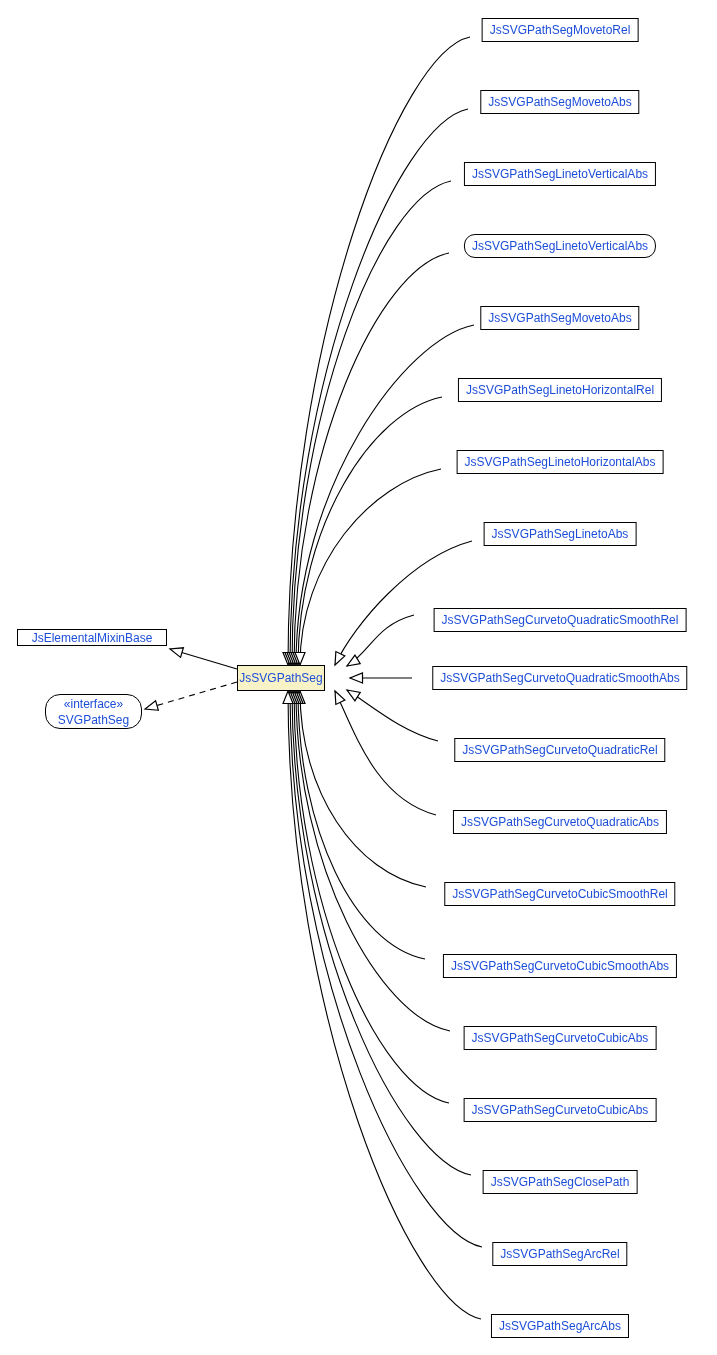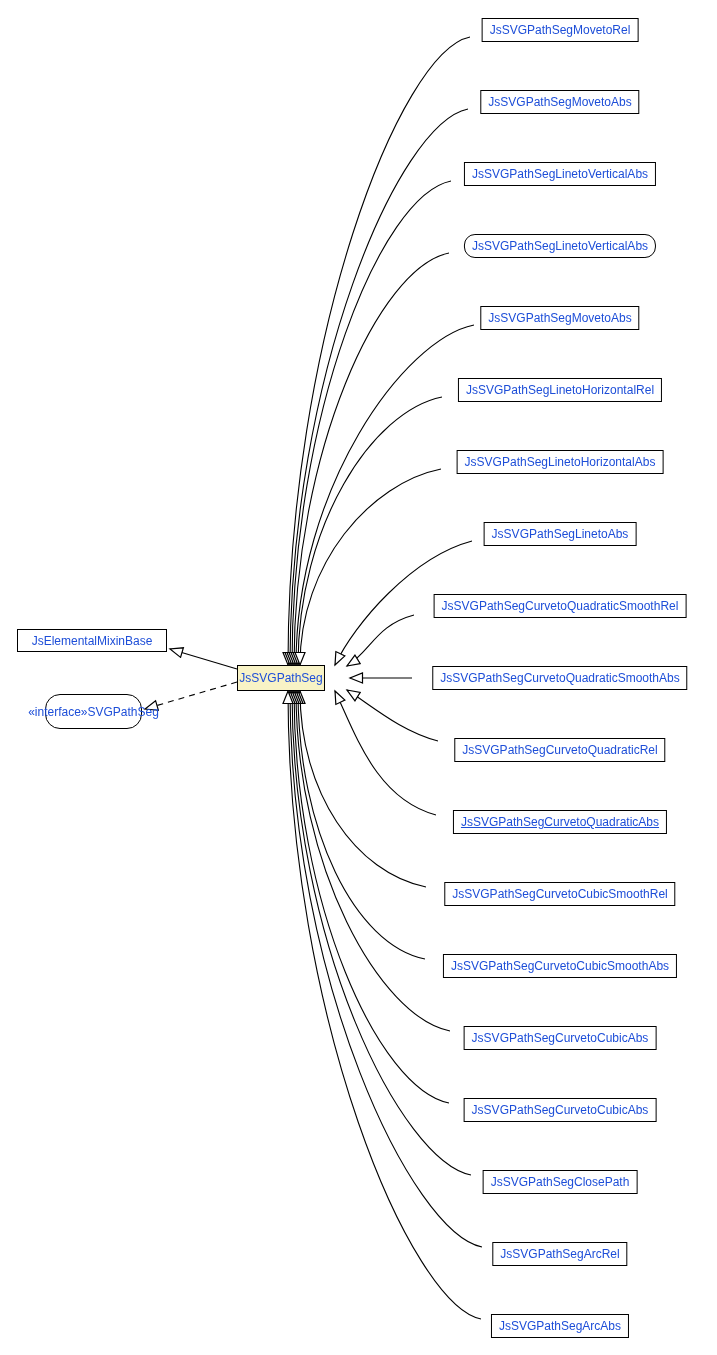--- a/index.html
+++ b/index.html
@@ -38,28 +38,28 @@
   }
   .cls.sub { left: 560px; transform: translateX(-50%); }
   .cls.center {
     left: 237px; top: 665px;
     width: 88px; height: 26px;
     background: var(--center-fill, #f8f3c6);
     padding: 0;
   }
   .cls.parent {
     left: 17px; top: 629px;
-    width: 150px; height: 23px;
+    width: 150px; height: 17px;
     padding: 0;
   }
   .cls.iface {
     left: 45px; top: 694px;
     width: 97px; height: 35px;
     padding: 0;
-    flex-direction: row;
+    flex-direction: column;
     line-height: 16px;
     border-radius: 15px;
   }
 </style>
 </head>
 <body>
 
 <div class="stage" style="--line-color: #000000; --box-fill: #ffffff; --box-border: #000000; --center-fill: #f8f3c6;">
 
   <svg class="connector-svg" id="connector-svg" viewBox="0 0 717 1355" xmlns="http://www.w3.org/2000/svg">
@@ -102,24 +102,24 @@
 
   <div id="subclass-layer">
       <div class="cls sub" id="sub-0" style="top: 18px;">JsSVGPathSegMovetoRel</div>
       <div class="cls sub" id="sub-1" style="top: 90px;">JsSVGPathSegMovetoAbs</div>
       <div class="cls sub" id="sub-2" style="top: 162px;">JsSVGPathSegLinetoVerticalAbs</div>
       <div class="cls sub" id="sub-3" style="top: 234px; border-radius: 11px;">JsSVGPathSegLinetoVerticalAbs</div>
       <div class="cls sub" id="sub-4" style="top: 306px;">JsSVGPathSegMovetoAbs</div>
       <div class="cls sub" id="sub-5" style="top: 378px;">JsSVGPathSegLinetoHorizontalRel</div>
       <div class="cls sub" id="sub-6" style="top: 450px;">JsSVGPathSegLinetoHorizontalAbs</div>
       <div class="cls sub" id="sub-7" style="top: 522px;">JsSVGPathSegLinetoAbs</div>
-      <div class="cls sub" id="sub-8" style="top: 594px;">JsSVGPathSegCurvetoQuadraticSmoothRel</div>
+      <div class="cls sub" id="sub-8" style="top: 608px;">JsSVGPathSegCurvetoQuadraticSmoothRel</div>
       <div class="cls sub" id="sub-9" style="top: 666px;">JsSVGPathSegCurvetoQuadraticSmoothAbs</div>
       <div class="cls sub" id="sub-10" style="top: 738px;">JsSVGPathSegCurvetoQuadraticRel</div>
-      <div class="cls sub" id="sub-11" style="top: 810px; text-decoration: underline;">JsSVGPathSegCurvetoQuadraticAbs</div>
+      <div class="cls sub" id="sub-11" style="top: 810px;">JsSVGPathSegCurvetoQuadraticAbs</div>
       <div class="cls sub" id="sub-12" style="top: 882px;">JsSVGPathSegCurvetoCubicSmoothRel</div>
       <div class="cls sub" id="sub-13" style="top: 954px;">JsSVGPathSegCurvetoCubicSmoothAbs</div>
       <div class="cls sub" id="sub-14" style="top: 1026px;">JsSVGPathSegCurvetoCubicAbs</div>
       <div class="cls sub" id="sub-15" style="top: 1098px;">JsSVGPathSegCurvetoCubicAbs</div>
       <div class="cls sub" id="sub-16" style="top: 1170px;">JsSVGPathSegClosePath</div>
       <div class="cls sub" id="sub-17" style="top: 1242px;">JsSVGPathSegArcRel</div>
       <div class="cls sub" id="sub-18" style="top: 1314px;">JsSVGPathSegArcAbs</div>
     </div>
 
 </div>

